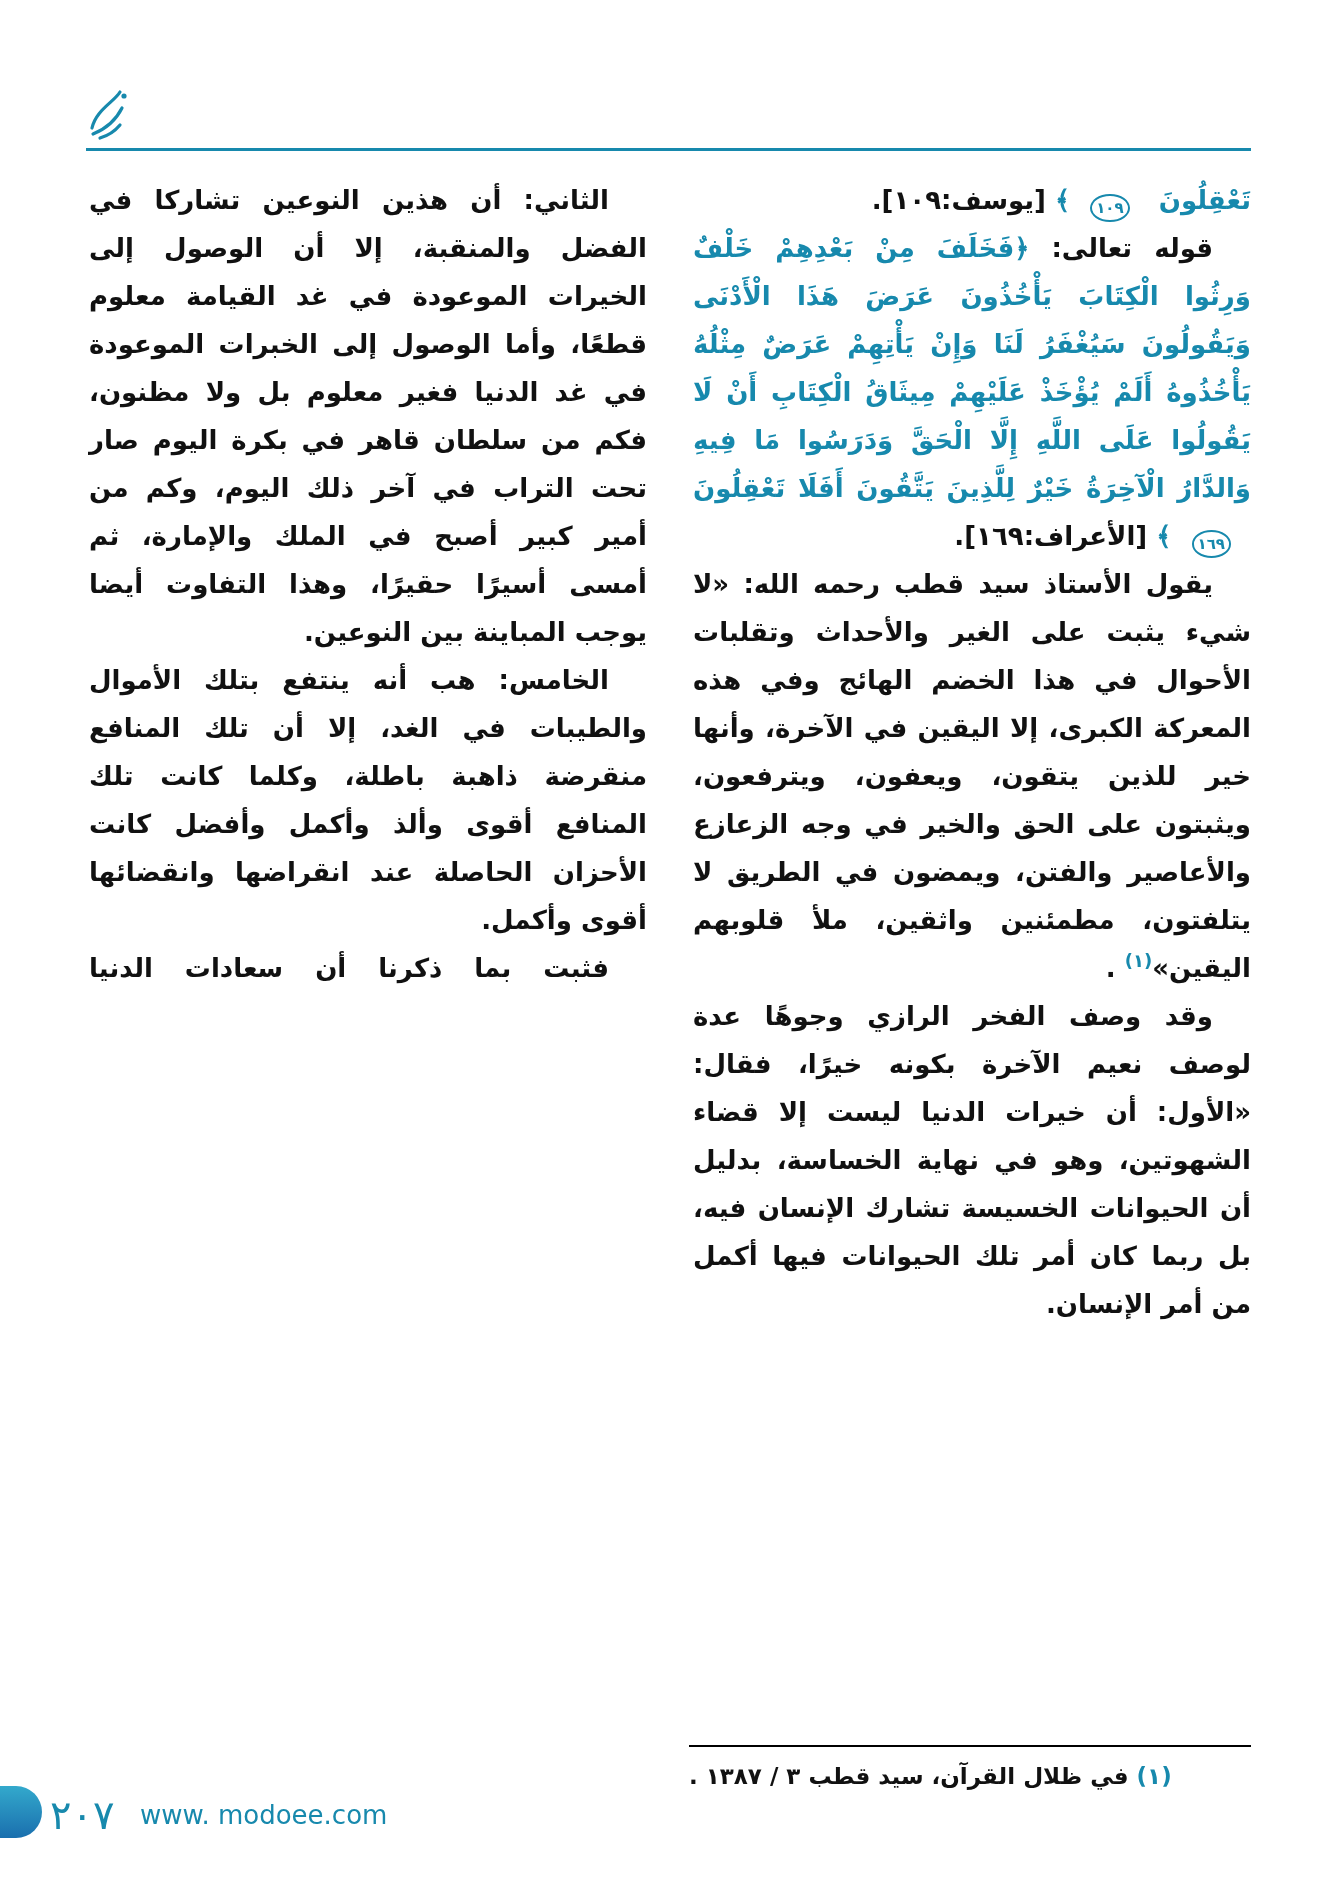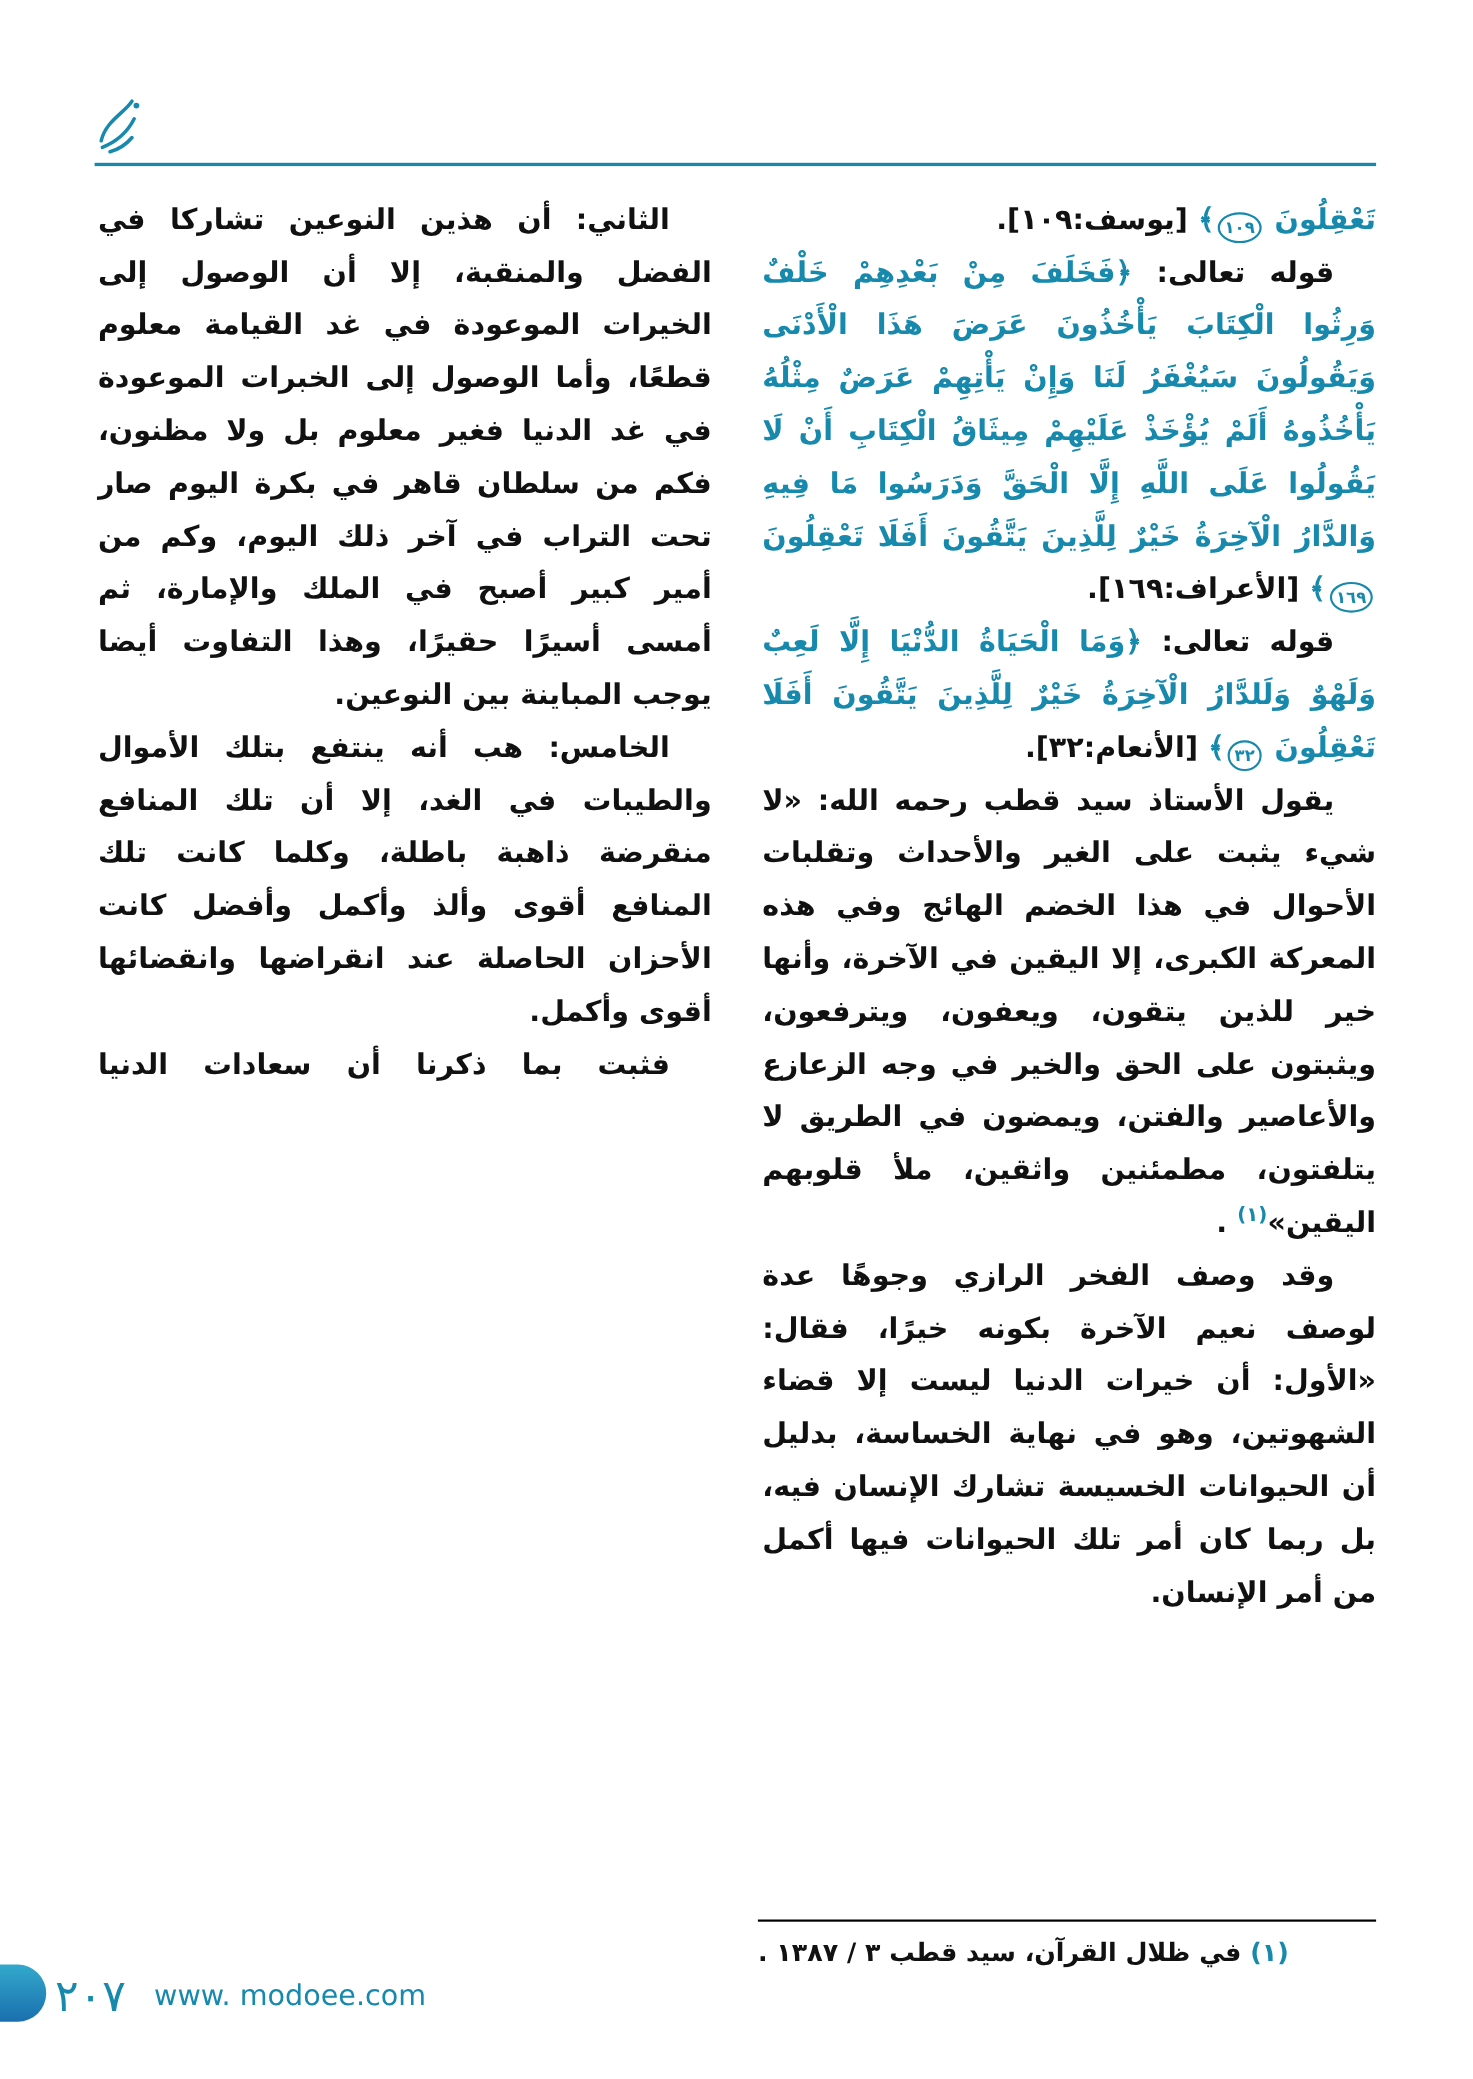--- a/index.html
+++ b/index.html
@@ -71,21 +71,21 @@
     line-height:0;
   }
   .seg-ayah{
     display:inline-block;
     border:2px solid var(--accent);
     border-radius:50%;
     min-width:28px;
     height:28px;
     line-height:24px;
     padding:0 4px;
-    margin:0 3px;
+    margin:0 20px;
     text-align:center;
     text-indent:0;
     font-size:15px;
     color:var(--accent);
     vertical-align:-4px;
   }
   
   .footnote-block{
     position:absolute;
     top:1745px;right:88px;
@@ -144,21 +144,20 @@
       <circle cx="40" cy="10" r="2.6" fill="currentColor"></circle>
     </svg>
   </div>
 
   <div class="header-rule"></div>
 
   <main class="columns">
     <section class="col" id="col-right">
         <p class="para no-indent"><span class="seg-quran">تَعْقِلُونَ </span><span class="seg-ayah">١٠٩</span><span class="seg-quran">﴾</span><span class="seg-ref"> [يوسف:١٠٩].</span></p>
         <p class="para"><span class="seg-speech">قوله تعالى: </span><span class="seg-quran">﴿فَخَلَفَ مِنْ بَعْدِهِمْ خَلْفٌ وَرِثُوا الْكِتَابَ يَأْخُذُونَ عَرَضَ هَذَا الْأَدْنَى وَيَقُولُونَ سَيُغْفَرُ لَنَا وَإِنْ يَأْتِهِمْ عَرَضٌ مِثْلُهُ يَأْخُذُوهُ أَلَمْ يُؤْخَذْ عَلَيْهِمْ مِيثَاقُ الْكِتَابِ أَنْ لَا يَقُولُوا عَلَى اللَّهِ إِلَّا الْحَقَّ وَدَرَسُوا مَا فِيهِ وَالدَّارُ الْآخِرَةُ خَيْرٌ لِلَّذِينَ يَتَّقُونَ أَفَلَا تَعْقِلُونَ </span><span class="seg-ayah">١٦٩</span><span class="seg-quran">﴾</span><span class="seg-ref"> [الأعراف:١٦٩].</span></p>
-        <p class="para"><span class="seg-speech">قوله تعالى: </span><span class="seg-quran">﴿وَمَا الْحَيَاةُ الدُّنْيَا إِلَّا لَعِبٌ وَلَهْوٌ وَلَلدَّارُ الْآخِرَةُ خَيْرٌ لِلَّذِينَ يَتَّقُونَ أَفَلَا تَعْقِلُونَ </span><span class="seg-ayah">٣٢</span><span class="seg-quran">﴾</span><span class="seg-ref"> [الأنعام:٣٢].</span></p>
         <p class="para"><span class="seg-body">يقول الأستاذ سيد قطب رحمه الله: «لا شيء يثبت على الغير والأحداث وتقلبات الأحوال في هذا الخضم الهائج وفي هذه المعركة الكبرى، إلا اليقين في الآخرة، وأنها خير للذين يتقون، ويعفون، ويترفعون، ويثبتون على الحق والخير في وجه الزعازع والأعاصير والفتن، ويمضون في الطريق لا يتلفتون، مطمئنين واثقين، ملأ قلوبهم اليقين»</span><span class="seg-footref">(١)</span><span class="seg-body"> .</span></p>
         <p class="para"><span class="seg-body">وقد وصف الفخر الرازي وجوهًا عدة لوصف نعيم الآخرة بكونه خيرًا، فقال: «الأول: أن خيرات الدنيا ليست إلا قضاء الشهوتين، وهو في نهاية الخساسة، بدليل أن الحيوانات الخسيسة تشارك الإنسان فيه، بل ربما كان أمر تلك الحيوانات فيها أكمل من أمر الإنسان.</span></p>
       </section>
     <section class="col" id="col-left">
         <p class="para"><span class="seg-lead">الثاني:</span><span class="seg-body"> أن هذين النوعين تشاركا في الفضل والمنقبة، إلا أن الوصول إلى الخيرات الموعودة في غد القيامة معلوم قطعًا، وأما الوصول إلى الخبرات الموعودة في غد الدنيا فغير معلوم بل ولا مظنون، فكم من سلطان قاهر في بكرة اليوم صار تحت التراب في آخر ذلك اليوم، وكم من أمير كبير أصبح في الملك والإمارة، ثم أمسى أسيرًا حقيرًا، وهذا التفاوت أيضا يوجب المباينة بين النوعين.</span></p>
         <p class="para"><span class="seg-lead">الخامس:</span><span class="seg-body"> هب أنه ينتفع بتلك الأموال والطيبات في الغد، إلا أن تلك المنافع منقرضة ذاهبة باطلة، وكلما كانت تلك المنافع أقوى وألذ وأكمل وأفضل كانت الأحزان الحاصلة عند انقراضها وانقضائها أقوى وأكمل.</span></p>
         <p class="para justify-last"><span class="seg-body">فثبت بما ذكرنا أن سعادات الدنيا</span></p>
       </section>
   </main>
 

